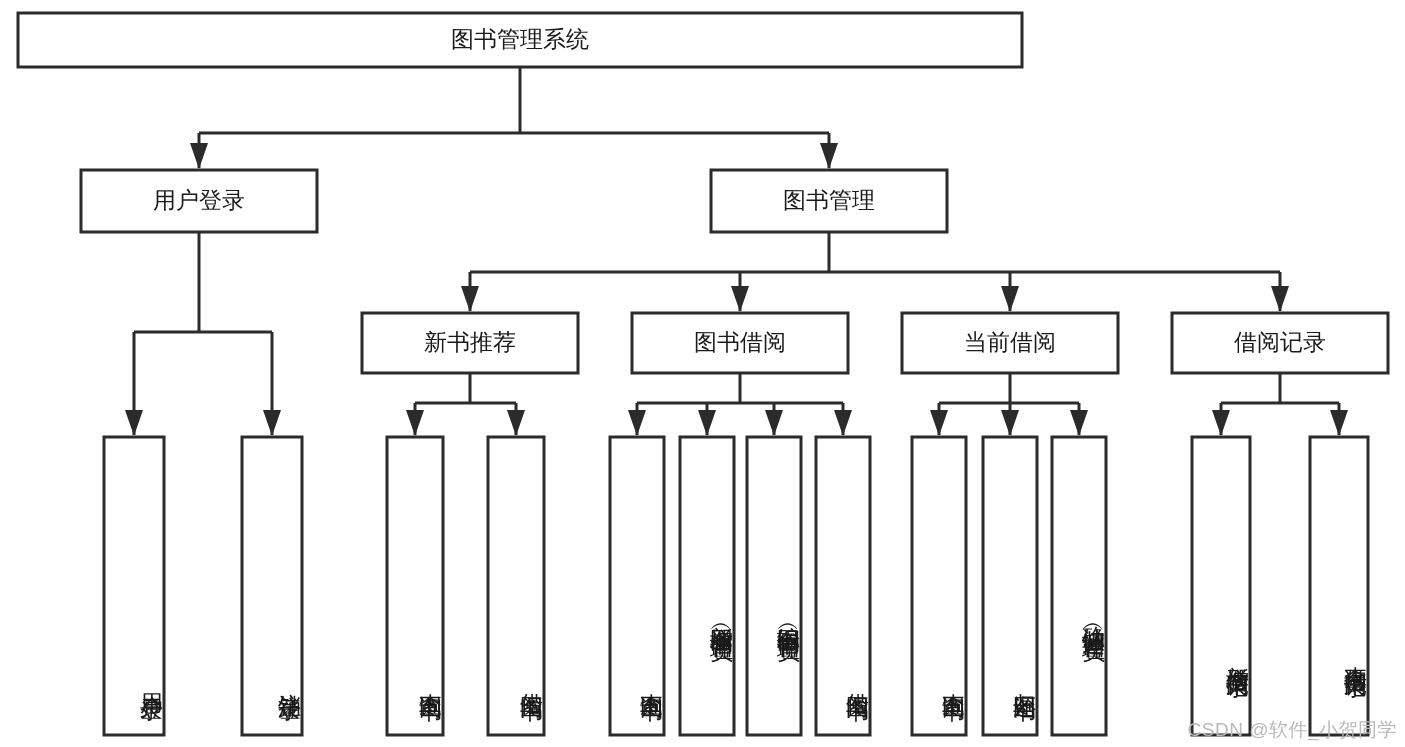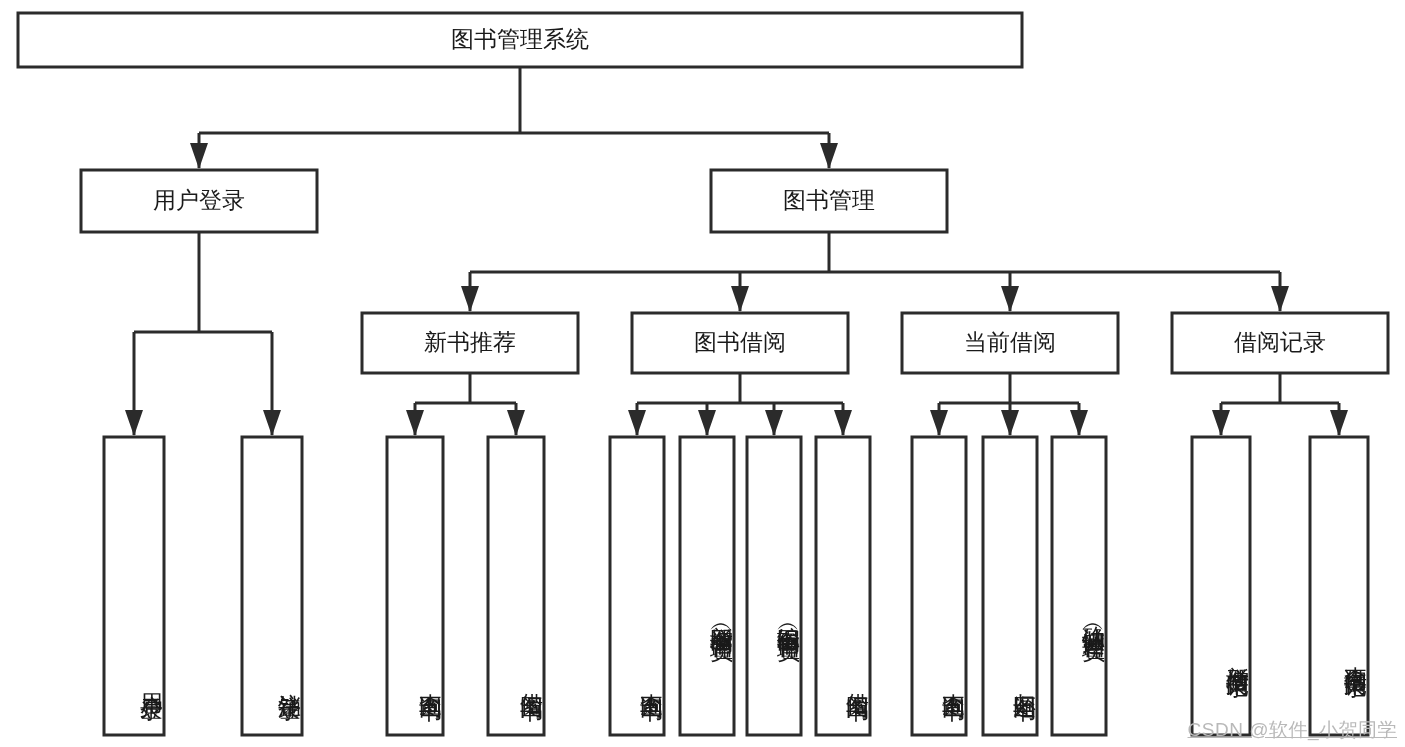--- a/index.html
+++ b/index.html
@@ -68,21 +68,20 @@
   }
   .watermark {
     position: absolute;
     right: 8px;
     bottom: 4px;
     font-family: "Liberation Sans", "DejaVu Sans", sans-serif;
     font-size: 19px;
     color: #b9b9b9;
     letter-spacing: 0.5px;
     white-space: nowrap;
-    text-decoration: underline;
   }
 </style>
 </head>
 <body>
 
 <div id="diagram-root">
 
   <svg id="diagram-svg" viewBox="0 0 1405 747">
     <g id="connector-layer">
         <line x1="520" y1="67" x2="520" y2="133" class="connector"></line>

